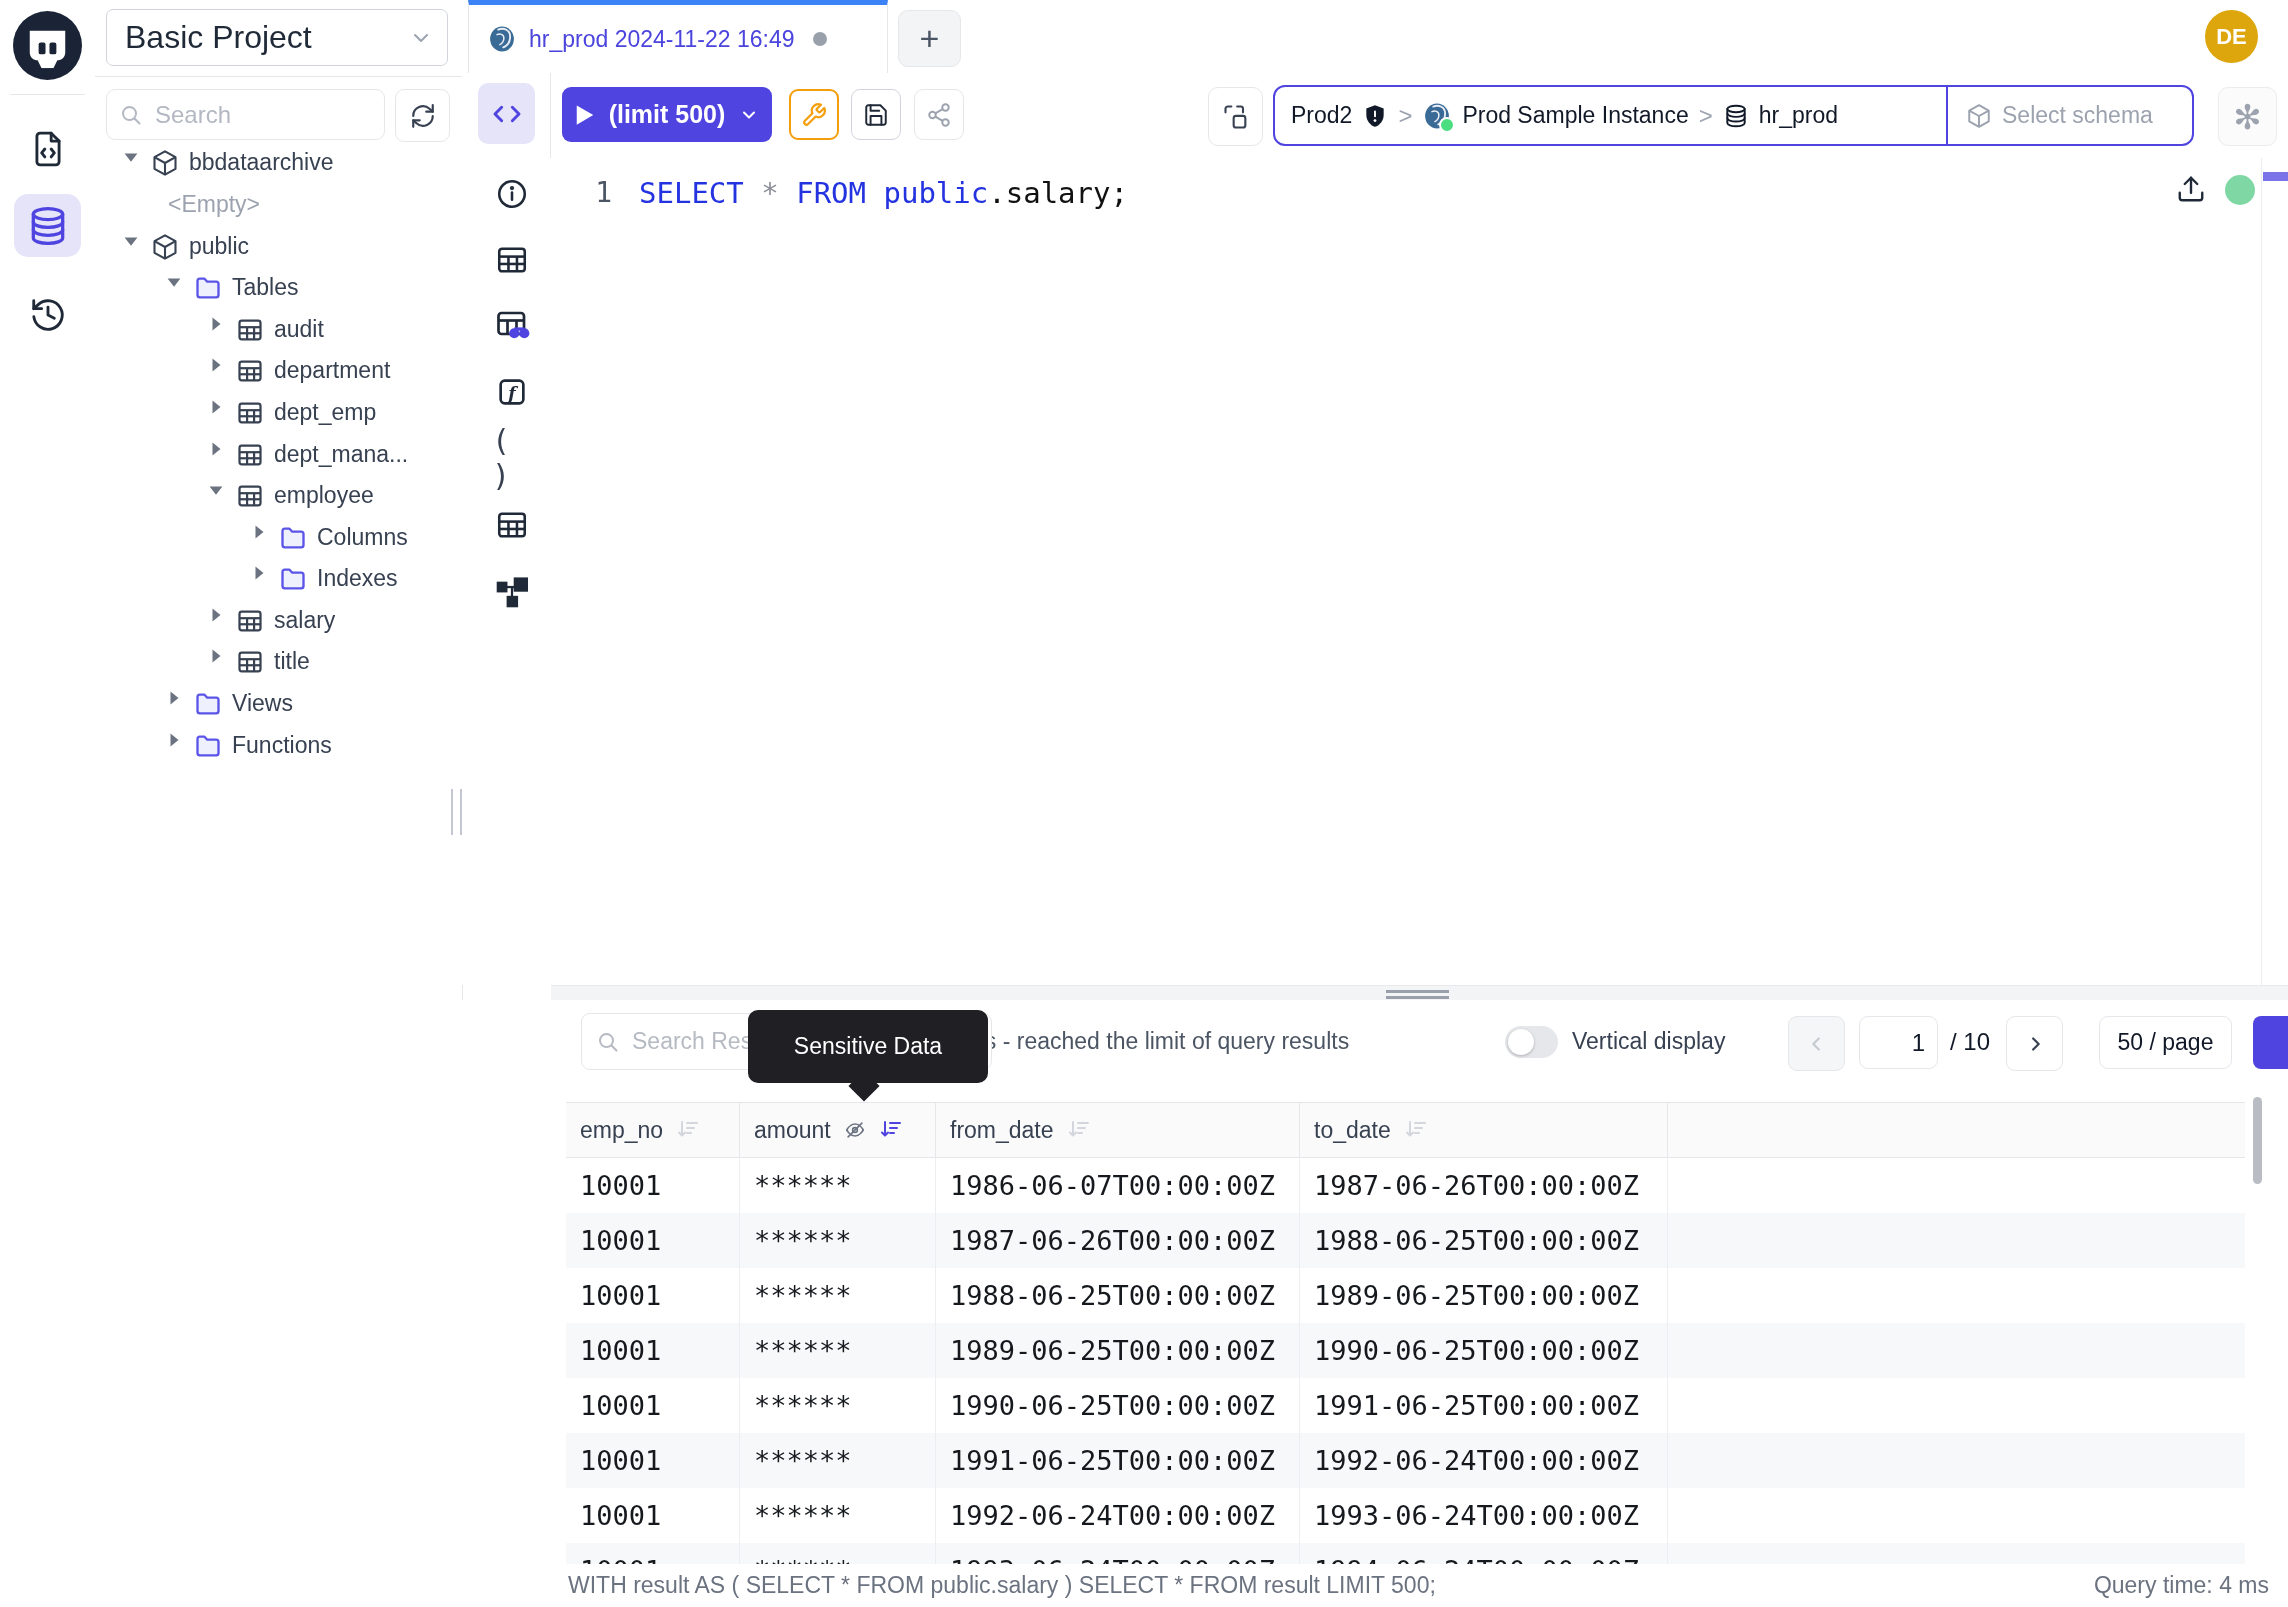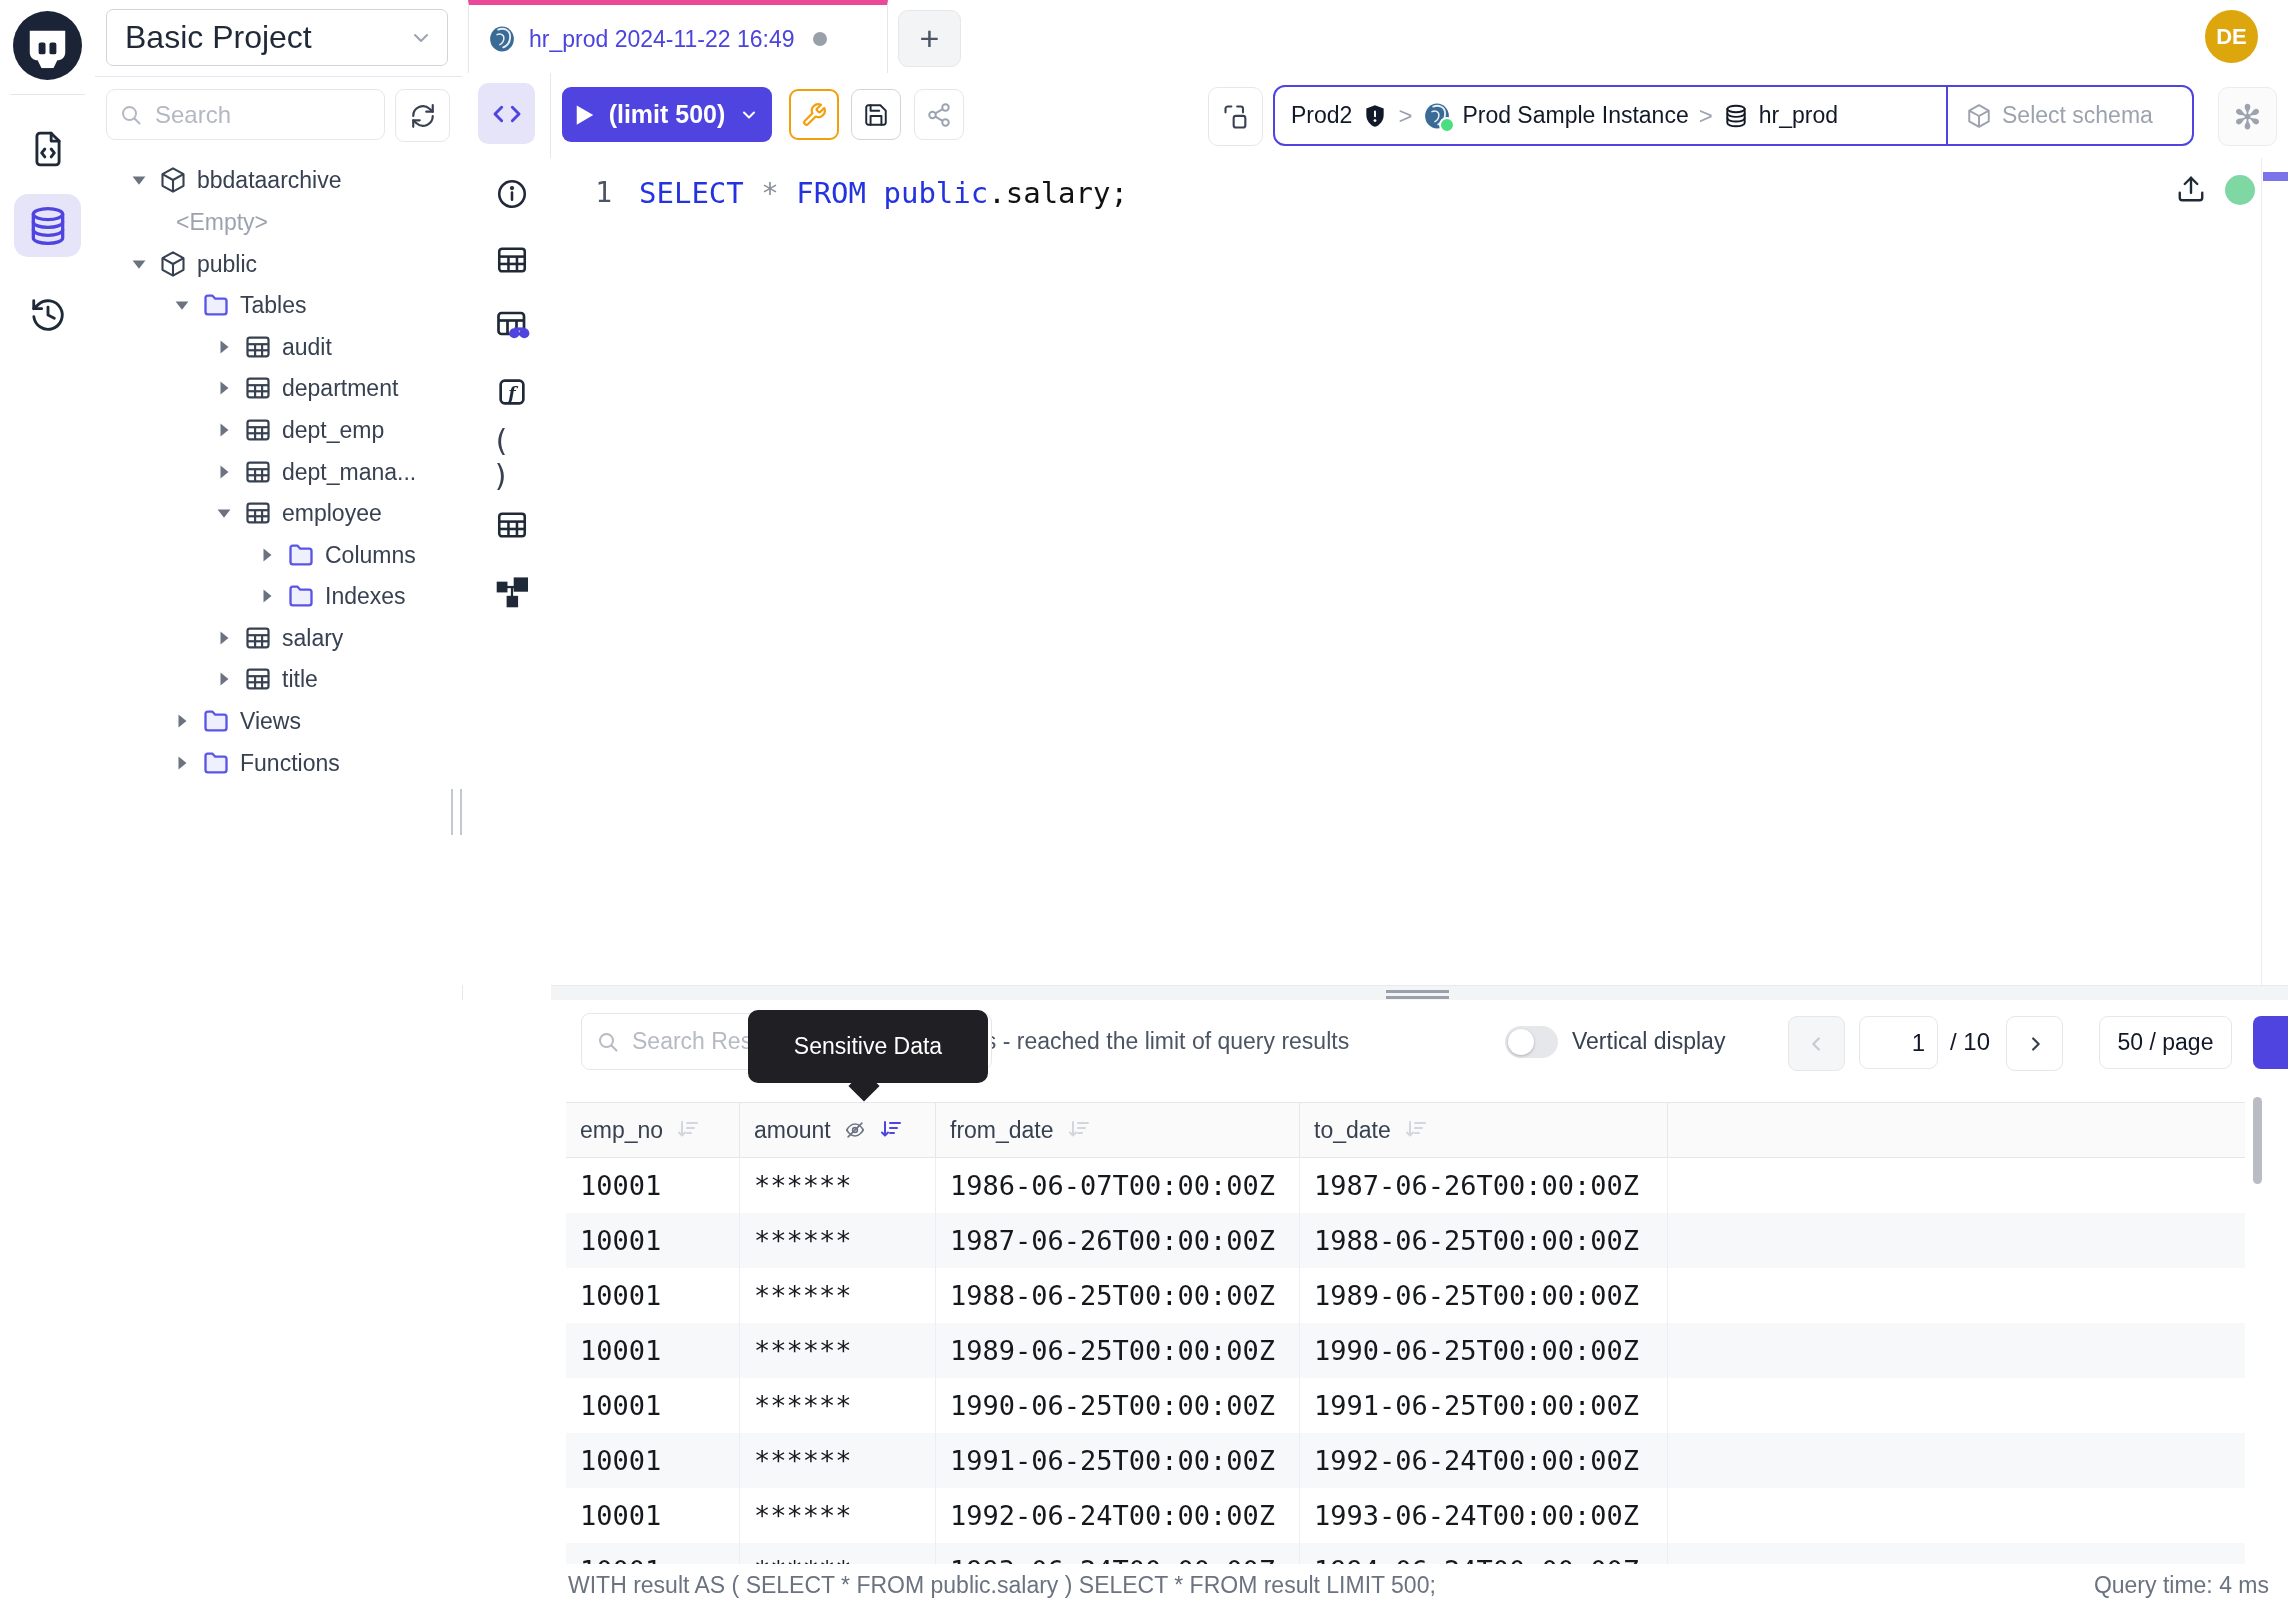--- a/index.html
+++ b/index.html
@@ -20,31 +20,31 @@
             display:flex;align-items:center;justify-content:space-between;padding:0 14px 0 18px;box-sizing:border-box;
             font-size:32px;color:#1f2937;background:#fff;}
   .sb-div{left:0;top:76px;width:367px;height:0;border-top:1px solid #e5e7eb;}
   .search-box{left:11px;top:89px;width:279px;height:51px;border:1px solid #e5e7eb;border-radius:9px;
               display:flex;align-items:center;padding:0 12px;box-sizing:border-box;background:#fff;}
   .search-box input{border:0;outline:0;flex:1;margin-left:10px;font-size:24px;color:#374151;
                     font-family:"Liberation Sans",sans-serif;background:transparent;}
   .search-box input::placeholder{color:#b3b8c2;}
   .refresh-btn{left:300px;top:89px;width:53px;height:51px;border:1px solid #e5e7eb;border-radius:9px;
                display:flex;align-items:center;justify-content:center;background:#fff;}
-  .tree-row{position:absolute;left:16px;width:367px;height:42px;display:flex;align-items:center;font-size:23px;color:#374151;margin-top:10px;}
+  .tree-row{position:absolute;left:8px;width:367px;height:42px;display:flex;align-items:flex-start;font-size:23px;color:#374151;}
   .tree-row .caret{width:20px;display:flex;justify-content:center;color:#6b7280;}
   .tree-row .ticon{margin-left:10px;display:flex;}
   .tree-row .tlabel{margin-left:10px;white-space:nowrap;}
   .tree-row .muted{color:#9ca3af;}
   .resize-handle{left:356px;top:789px;width:7px;height:46px;border-left:2px solid #c3c7cf;border-right:2px solid #c3c7cf;}
 
   
   .tabbar{left:462px;top:0;width:1827px;height:73px;background:#fff;border-bottom:1px solid #e5e7eb;}
   .tab{left:468px;top:0;width:420px;height:73px;background:#fff;border-left:1px solid #e5e7eb;border-right:1px solid #e5e7eb;
-       border-top:5px solid #ec4899;box-sizing:border-box;display:flex;align-items:center;padding:0 18px;gap:12px;}
+       border-top:5px solid #3b82f6;box-sizing:border-box;display:flex;align-items:center;padding:0 18px;gap:12px;}
   .tab-title{font-size:23px;color:#4b44dd;white-space:nowrap;}
   .dirty-dot{width:14px;height:14px;border-radius:50%;background:#9aa0aa;margin-left:6px;}
   .add-tab{left:898px;top:10px;width:61px;height:55px;border:1px solid #e5e7eb;border-radius:10px;background:#f3f4f6;
            display:flex;align-items:center;justify-content:center;font-size:34px;color:#4b5563;}
   .avatar{left:2205px;top:10px;width:53px;height:53px;border-radius:50%;background:#dca60c;color:#fff;
           display:flex;align-items:center;justify-content:center;font-size:22px;font-weight:bold;}
 
   
   .toolbar-row{left:462px;top:73px;width:1827px;height:85px;background:#fff;border-bottom:1px solid #ececf0;}
   .code-btn{left:478px;top:83px;width:57px;height:61px;border-radius:10px;background:#e6e4f9;

